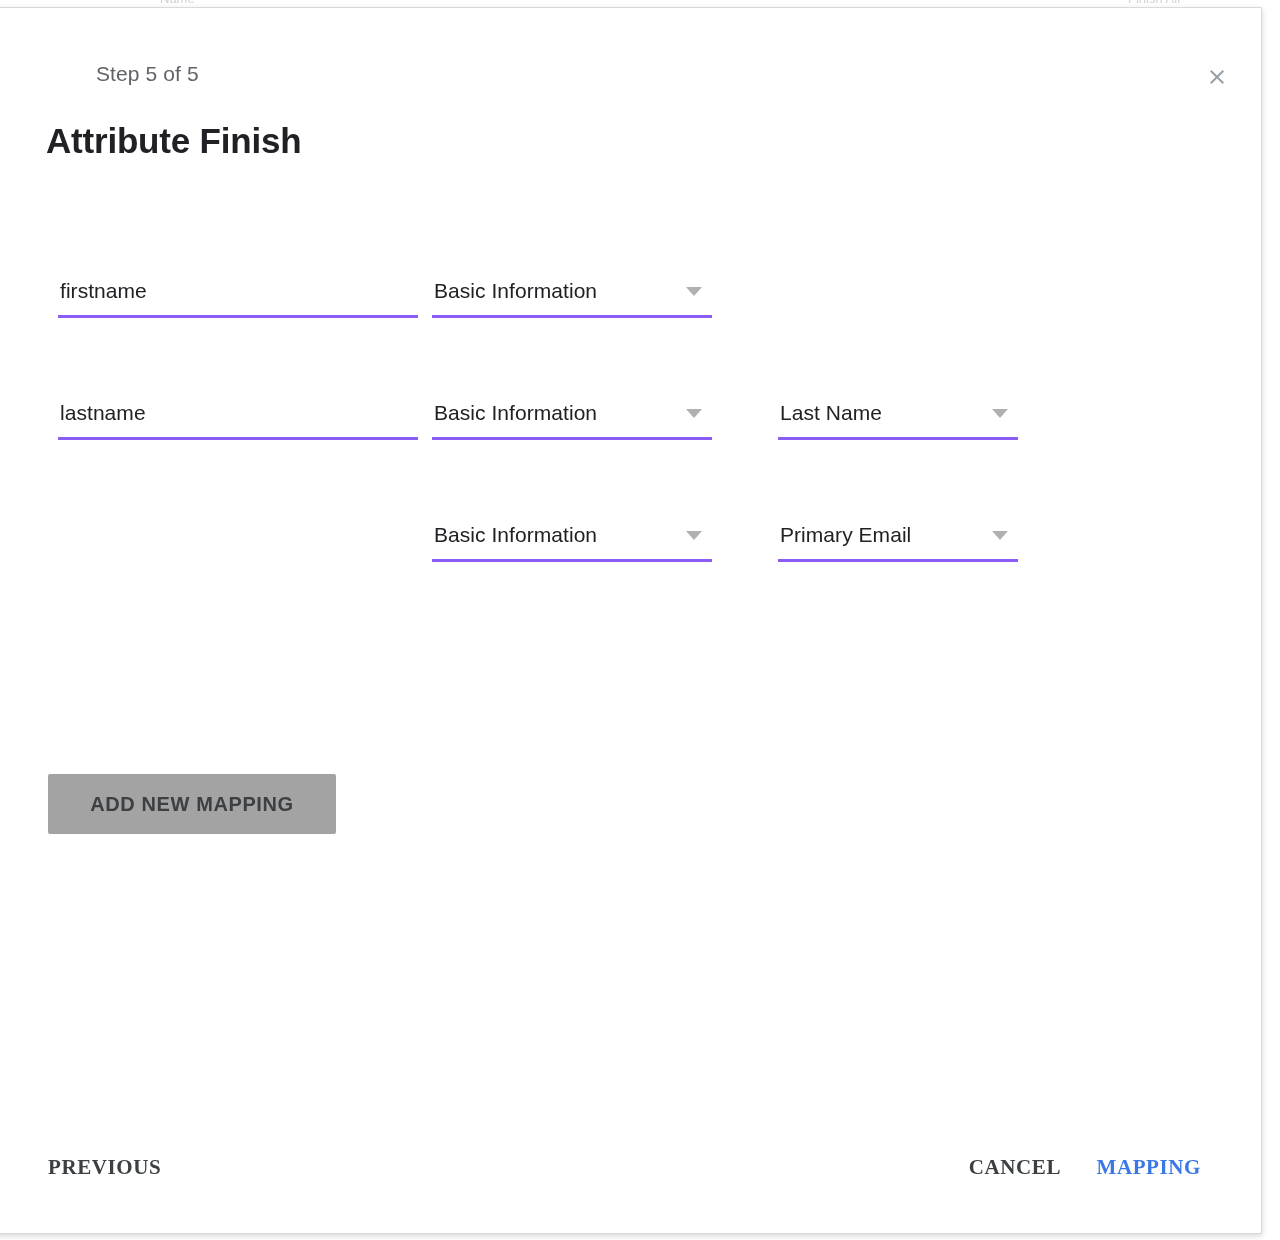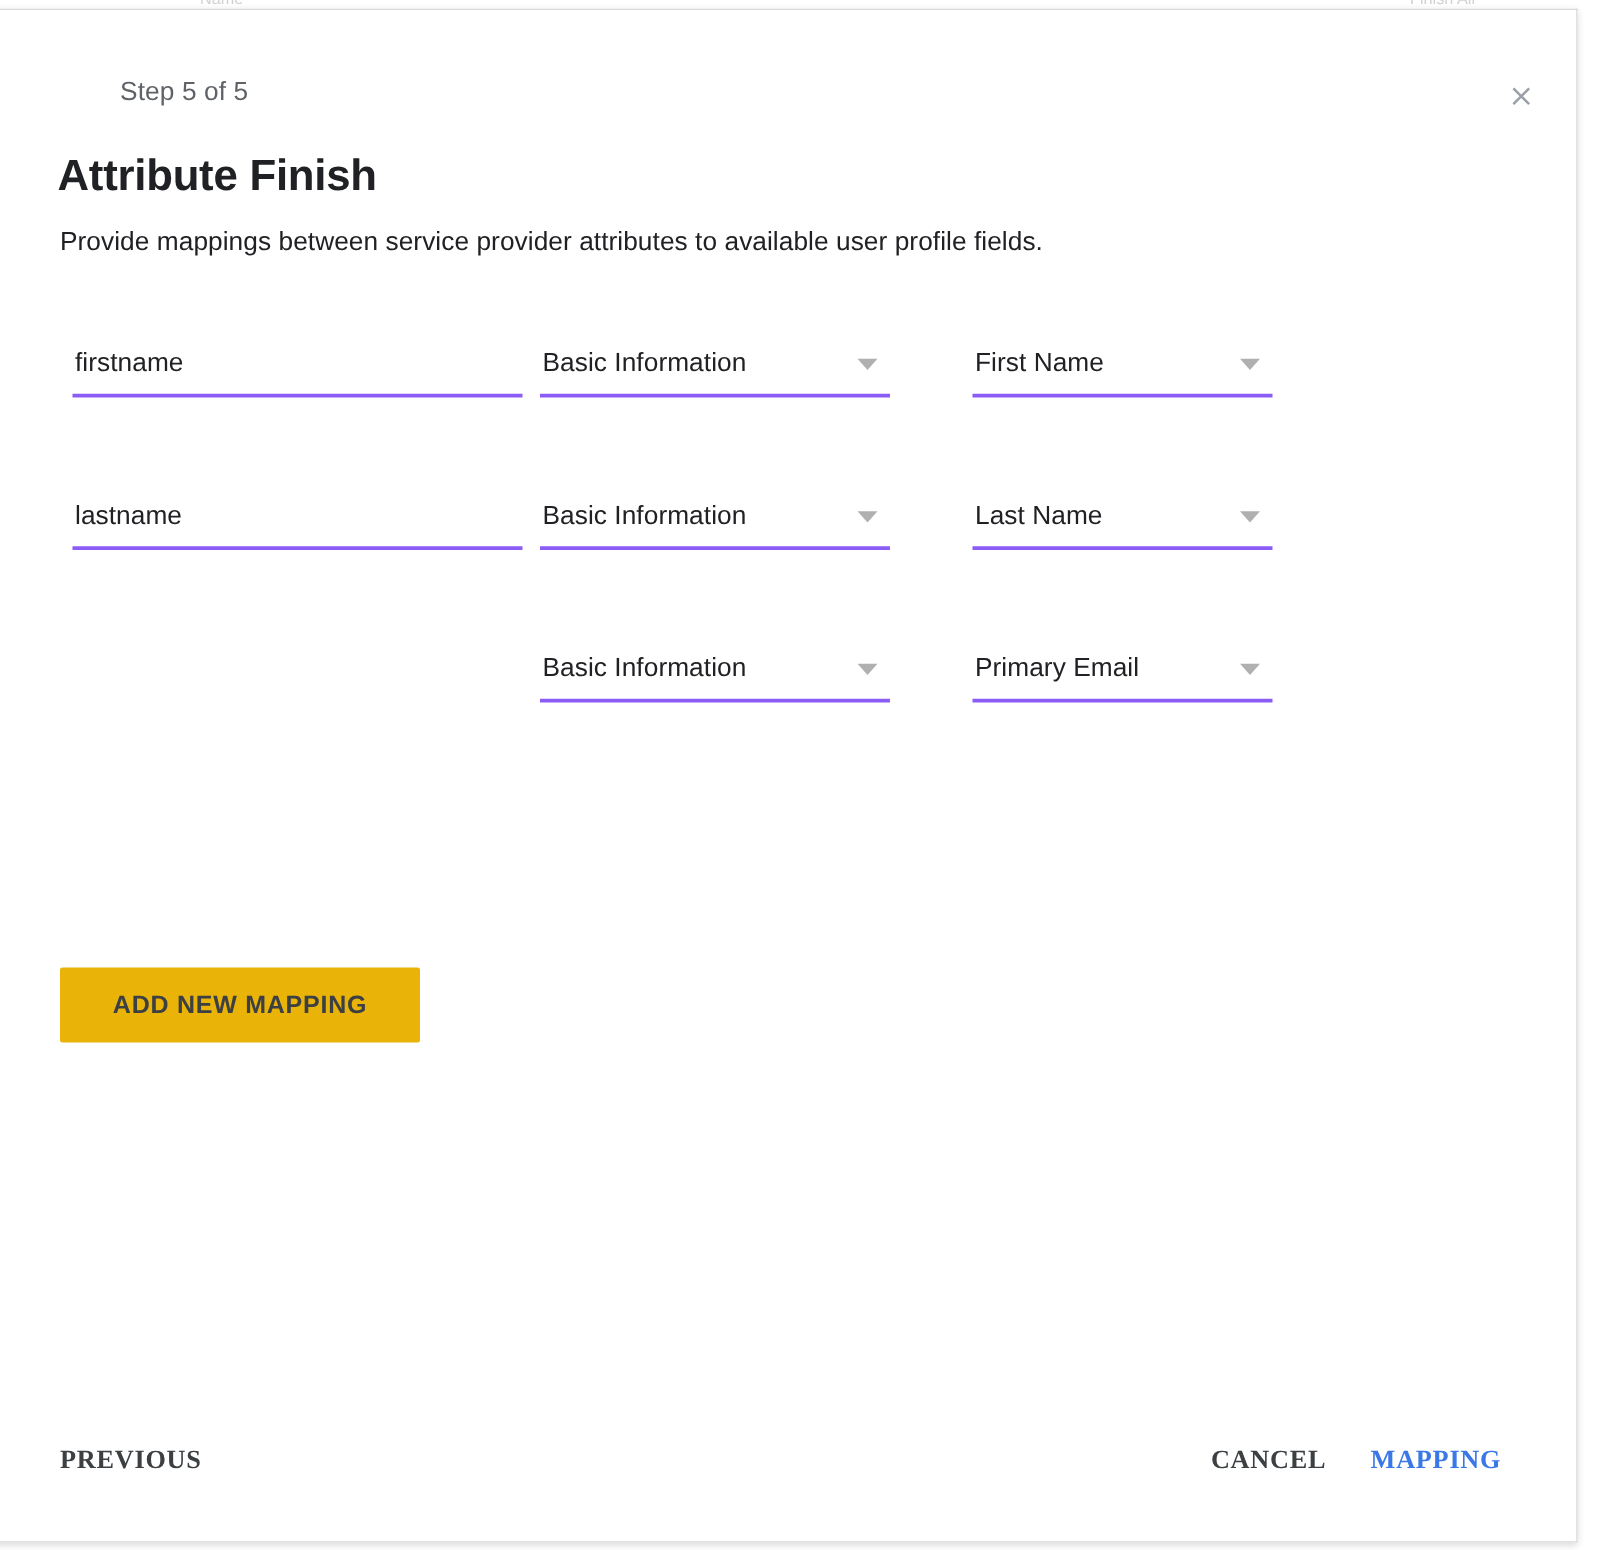--- a/index.html
+++ b/index.html
@@ -142,21 +142,21 @@
   .field.col-group { left: 432px; width: 280px; }
   .field.col-prop  { left: 778px; width: 240px; }
 
   
   .add-mapping-btn {
     position: absolute;
     left: 48px;
     top: 766px;
     width: 288px;
     height: 60px;
-    background: #eab308;
+    background: #a3a3a3;
     border: none;
     border-radius: 2px;
     font-family: "Liberation Sans", sans-serif;
     font-size: 20px;
     font-weight: bold;
     color: #3c4043;
     letter-spacing: 0.6px;
     cursor: pointer;
   }
 
@@ -209,34 +209,29 @@
     <div class="step-label">Step 5 of 5</div>
 
     <h1 class="dialog-title">Attribute Finish</h1>
 
     <div class="close-btn">
       <svg width="24" height="24" viewBox="0 0 24 24" aria-hidden="true">
         <path d="M19 6.41L17.59 5 12 10.59 6.41 5 5 6.41 10.59 12 5 17.59 6.41 19 12 13.41 17.59 19 19 17.59 13.41 12z" fill="currentColor"></path>
       </svg>
     </div>
 
-    <div class="description">Provide mappings between service provider attributes to available user profile fields.</div>
 
     <div class="mappings">
 
       <div class="mapping-row">
         <div class="field col-attr">
           <span class="value">firstname</span>
         </div>
         <div class="field col-group">
           <span class="value">Basic Information</span>
-          <span class="caret"></span>
-        </div>
-        <div class="field col-prop">
-          <span class="value">First Name</span>
           <span class="caret"></span>
         </div>
       </div>
 
       <div class="mapping-row">
         <div class="field col-attr">
           <span class="value">lastname</span>
         </div>
         <div class="field col-group">
           <span class="value">Basic Information</span>

